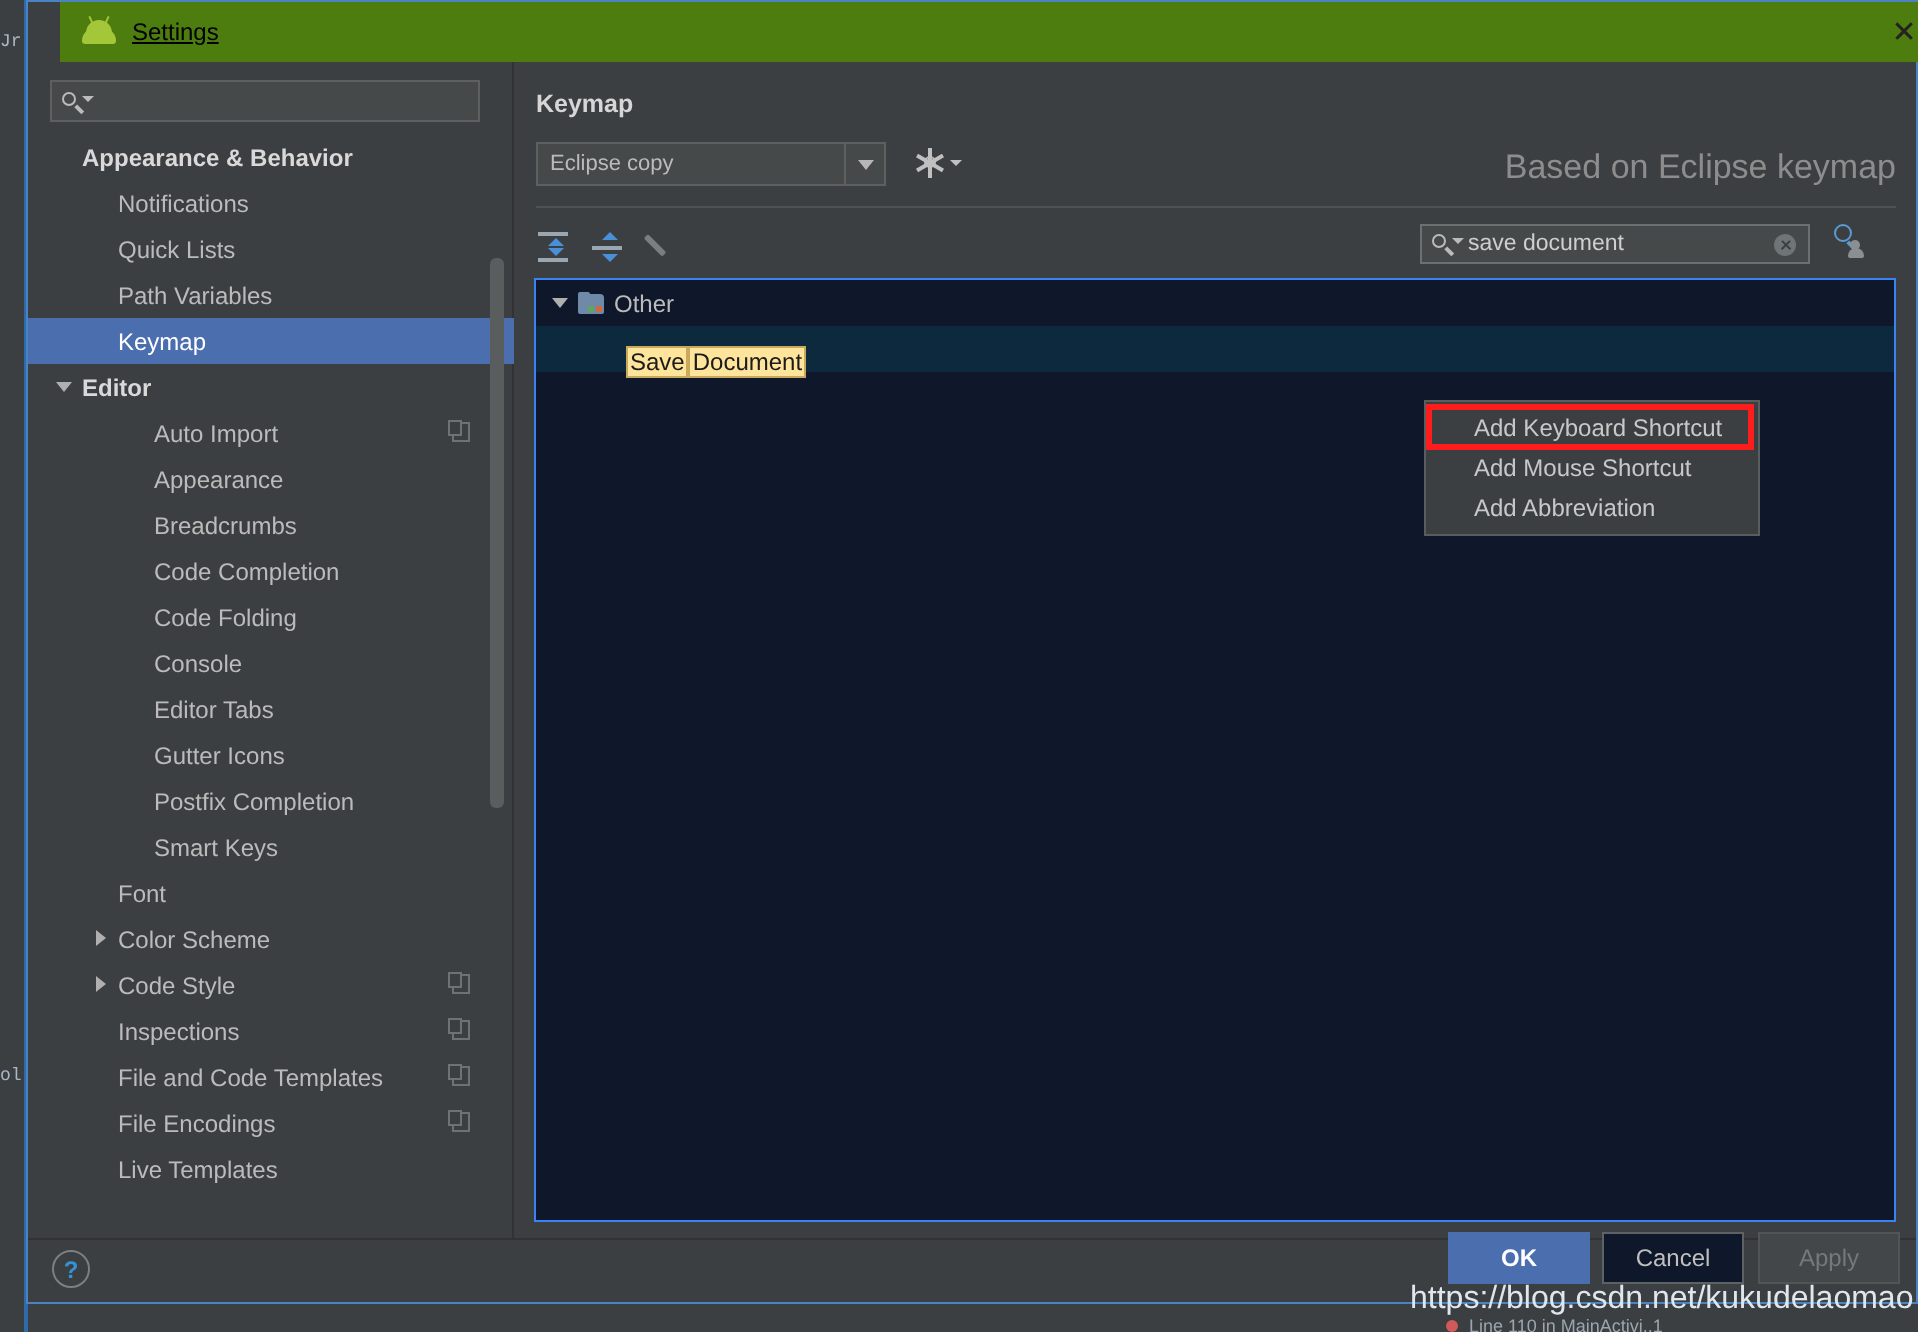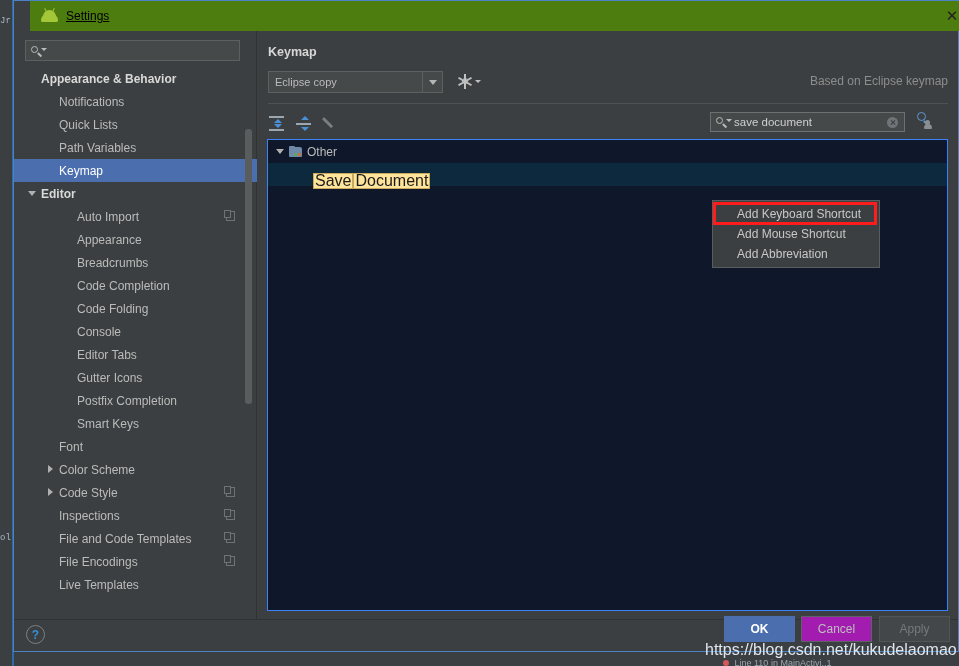--- a/index.html
+++ b/index.html
@@ -83,21 +83,21 @@
   .km-arrowbox i{border-left:4px solid transparent;border-right:4px solid transparent;
                border-top:5px solid #b6b6b6;}
   .gear{position:absolute;left:190px;top:3px;width:14px;height:14px;}
   .gear .c{position:absolute;left:4px;top:4px;width:6px;height:6px;border:1.5px solid #c0c0c0;
            border-radius:50%;box-sizing:border-box;}
   .gear .t{position:absolute;left:6px;top:-0.5px;width:2px;height:15px;background:#c0c0c0;}
   .gear .t2{transform:rotate(60deg);}
   .gear .t3{transform:rotate(120deg);}
   .gear-car{position:absolute;left:207px;top:9px;width:0;height:0;border-left:3px solid transparent;
             border-right:3px solid transparent;border-top:3px solid #c0c0c0;}
-  .based{position:absolute;right:10px;top:43px;color:#8d8d8d;font-size:12px;}
+  .based{position:absolute;right:10px;top:43px;color:#8d8d8d;font-size:17px;}
 
   .tool-sep{position:absolute;left:11px;top:72px;right:10px;height:1px;background:#4e5254;}
 
   
   .tbar{position:absolute;left:11px;top:84px;display:flex;align-items:center;gap:10px;}
   .tbtn{width:17px;height:17px;position:relative;cursor:default;}
   .ic-expand .bar{position:absolute;left:1px;width:15px;height:2px;background:#9aa7b0;}
   .ic-expand .b1{top:1px;} .ic-expand .b2{bottom:1px;}
   .ic-expand .ar{position:absolute;left:6px;width:0;height:0;border-left:4px solid transparent;
                  border-right:4px solid transparent;}
@@ -137,40 +137,40 @@
   .klrow{height:23px;display:flex;align-items:center;color:#bbbbbb;font-size:12px;
          padding-left:7px;position:relative;cursor:default;}
   .klrow.sel{background:#0d293e;}
   .folder-ic{width:13px;height:11px;position:relative;margin-right:5px;flex:0 0 auto;}
   .folder-ic .bk{position:absolute;left:0;top:1px;width:13px;height:10px;background:#6f8aa8;
          border-radius:1px 2px 1px 1px;}
   .folder-ic .tab{position:absolute;left:0;top:0;width:6px;height:3px;background:#6f8aa8;border-radius:1px;}
   .folder-ic .d1{position:absolute;right:1px;bottom:1px;width:3px;height:3px;background:#cc6b3d;}
   .folder-ic .d2{position:absolute;right:5px;bottom:1px;width:3px;height:3px;background:#5fa55f;}
   .hl{background:#ffe49b;color:#1b1b1b;padding:0 1px;border:1px solid #c9a95b;box-sizing:border-box;
-      line-height:14px;font-size:16px;margin-top:13px;}
+      line-height:14px;font-size:12px;margin-top:13px;}
 
   
   .ctxmenu{position:absolute;left:455px;top:169px;width:168px;background:#3c3f41;
            border:1px solid #5a5d5e;box-sizing:border-box;padding:3px 0;}
   .ctxitem{height:20px;display:flex;align-items:center;color:#c8c8c8;font-size:12px;
            padding-left:24px;cursor:default;}
   .redbox{position:absolute;left:456px;top:171px;width:164px;height:23px;
           border:3px solid #fe1c1c;box-sizing:border-box;pointer-events:none;}
 
   
   .footer{position:absolute;left:0;bottom:0;width:944px;height:32px;background:#3c3f41;
           border-top:1px solid #323232;box-sizing:border-box;}
   .helpbtn{position:absolute;left:12px;top:5px;width:19px;height:19px;border-radius:50%;
            border:1.5px solid #7b8082;box-sizing:border-box;display:flex;align-items:center;
            justify-content:center;color:#3592d6;font-size:12px;font-weight:bold;cursor:default;}
   .btn{position:absolute;top:-4px;height:26px;min-width:71px;font-size:12px;
        display:flex;align-items:center;justify-content:center;box-sizing:border-box;cursor:default;}
   .btn-ok{right:163px;background:#4b6eaf;color:#ffffff;font-weight:bold;border:1px solid #4b6eaf;}
-  .btn-cancel{right:86px;background:#a21caf;color:#bfbfbf;border:1px solid #5e6264;text-align:right;}
+  .btn-cancel{right:86px;background:#0f172a;color:#bfbfbf;border:1px solid #5e6264;text-align:right;}
   .btn-apply{right:8px;background:#43474a;color:#75797b;border:1px solid #515557;}
 
   
   .watermark{position:absolute;left:705px;top:641px;color:#dfe6ee;font-size:16px;
              font-family:"Liberation Sans",sans-serif;letter-spacing:0px;}
   .statusbar{position:absolute;left:720px;top:658px;width:239px;height:8px;color:#9aa7b0;font-size:9px;
              white-space:nowrap;overflow:hidden;}
   .st-dot{display:inline-block;width:6px;height:6px;border-radius:50%;background:#d05a5a;
           margin:0 3px;}
 </style>

